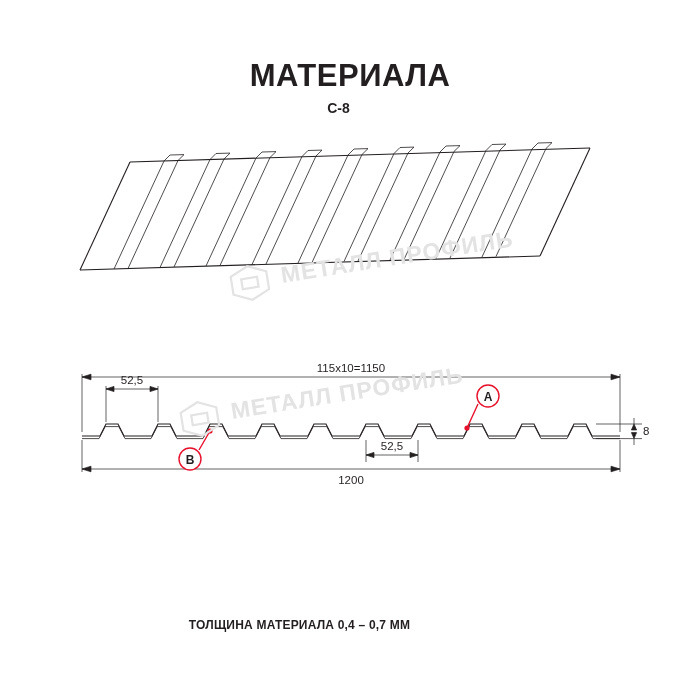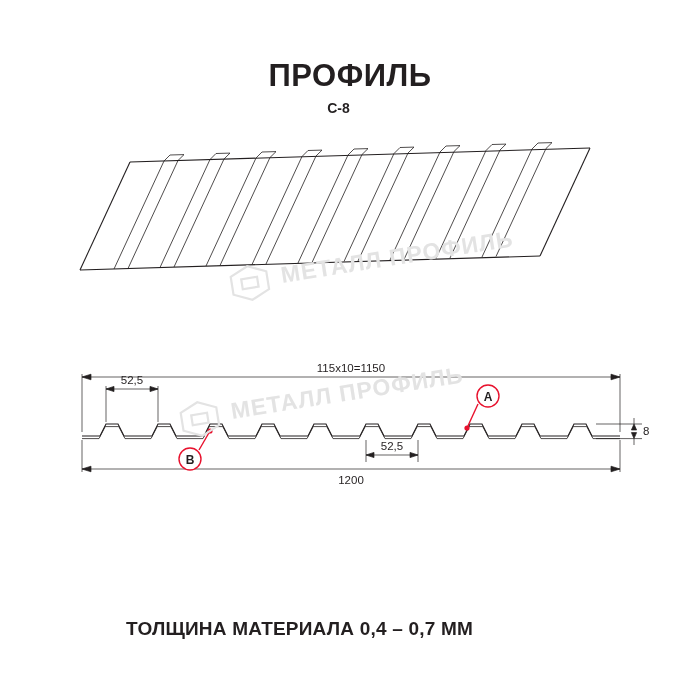--- a/index.html
+++ b/index.html
@@ -33,21 +33,21 @@
     width: 677px;
     text-align: center;
     font-size: 14px;
     font-weight: bold;
   }
   .footnote {
     position: absolute;
     left: 0; top: 618px;
     width: 599px;
     text-align: center;
-    font-size: 19px;
+    font-size: 12px;
     font-weight: bold;
     letter-spacing: 0.2px;
   }
 
   
   .iso-wrap {
     position: absolute;
     left: 60px; top: 130px;
     width: 580px; height: 180px;
   }
@@ -89,21 +89,21 @@
   }
   .callcirc { stroke: #e8112d; fill: #ffffff; stroke-width: 1.4; }
   .callline { stroke: #e8112d; fill: none; stroke-width: 1.4; }
   .calldot { fill: #e8112d; }
 </style>
 </head>
 <body>
 
 <div class="page">
 
-  <div class="title">ПРОФИЛЬ</div>
+  <div class="title">МАТЕРИАЛА</div>
   <div class="subtitle">С-8</div>
 
   <div class="iso-wrap">
     <svg width="580" height="180" viewBox="0 0 580 180">
 
       <g class="ln">
 
         <path d="M 70 32 L 530 18"></path>
 
         <path d="M 70 32 L 20 140"></path>

